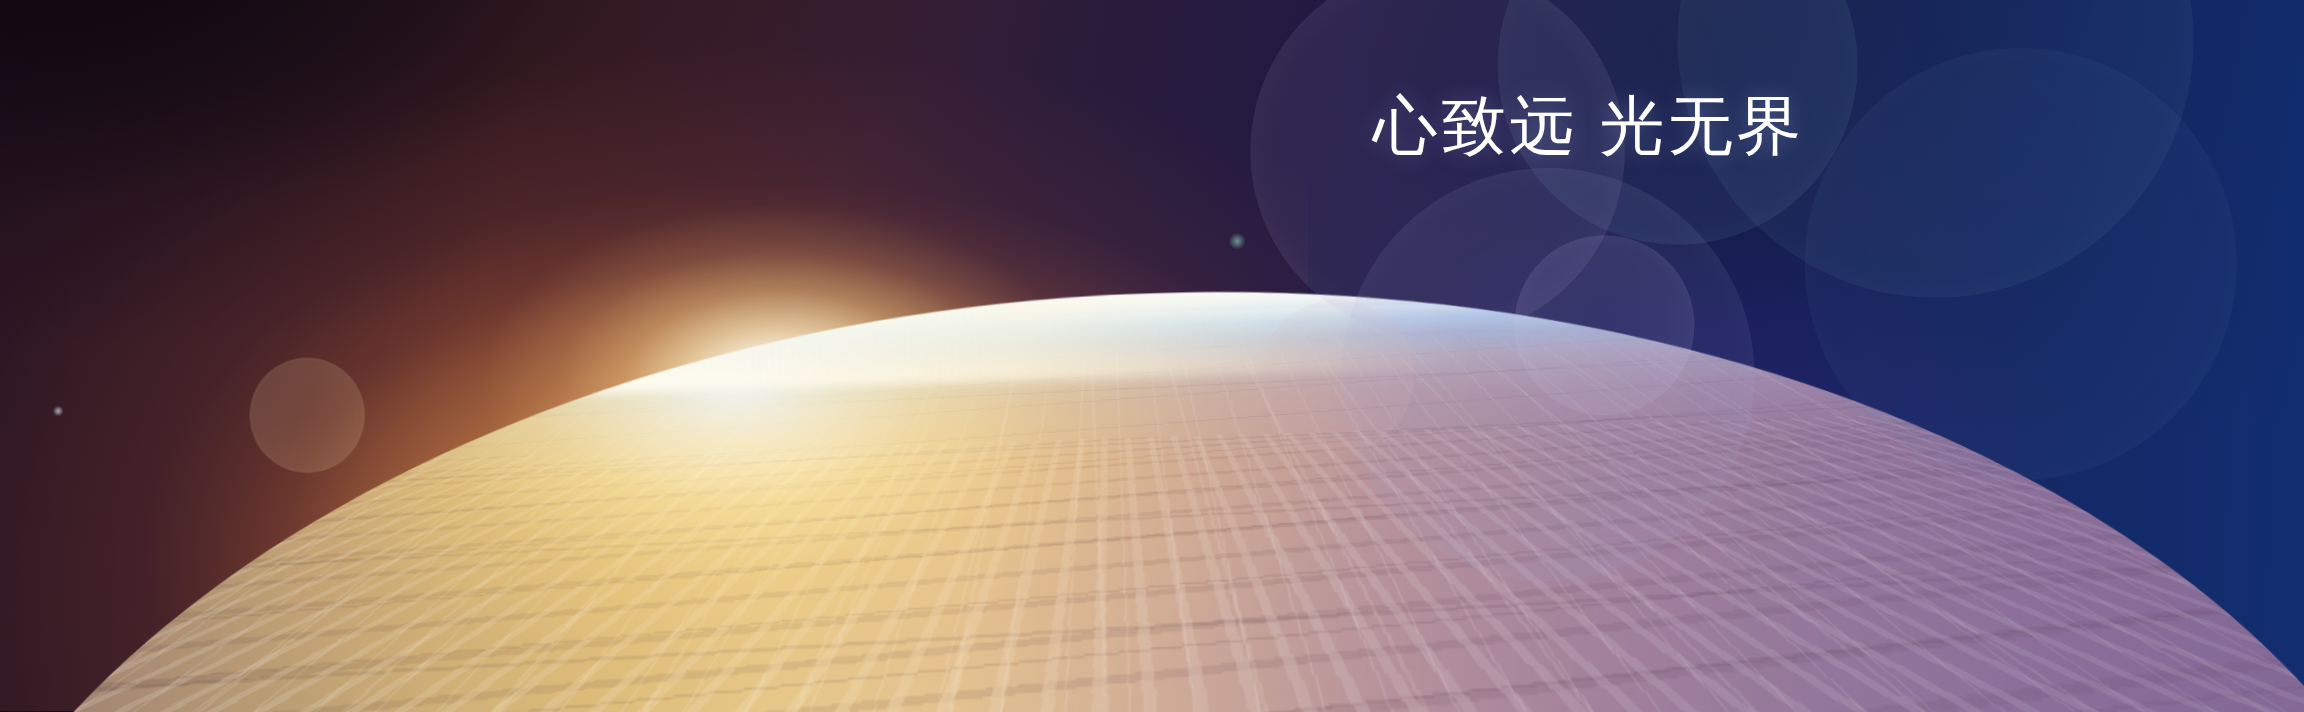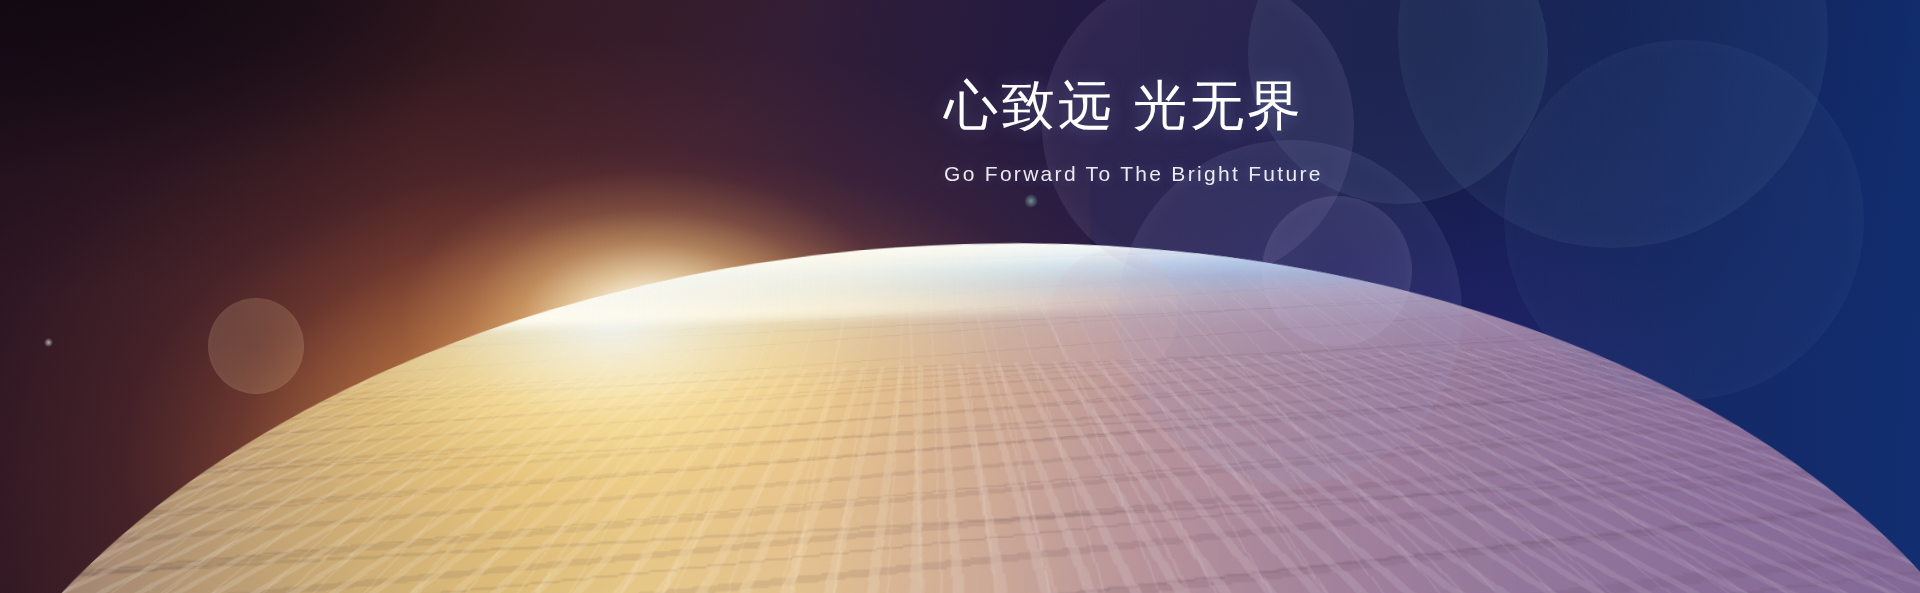--- a/index.html
+++ b/index.html
@@ -298,20 +298,21 @@
   }
   .headline{
     margin:0;
     font-size:54px;
     line-height:62px;
     font-weight:300;
     letter-spacing:3px;
     color:#ffffff;
     white-space:nowrap;
     text-shadow:0 0 18px rgba(180,200,255,.30);
+    text-align:right;
   }
   .sub{
     margin:0;
     font-size:21px;
     line-height:31px;
     font-weight:300;
     letter-spacing:2.3px;
     color:rgba(255,255,255,.90);
     white-space:nowrap;
     text-shadow:0 0 12px rgba(150,175,235,.26);
@@ -354,16 +355,15 @@
   <div class="flare f-e"></div>
   <div class="flare f-c"></div>
   <div class="flare f-a"></div>
   <div class="flare f-b"></div>
   <div class="flare f-f"></div>
   <div class="flare f-g"></div>
   <div class="flare f-green"></div>
 
   <div class="copy">
     <h1 class="headline">心致远  光无界</h1>
-    <p class="sub sub-1">Go Forward To The Bright Future</p>
   </div>
 
 </div>
 
 </body></html>

